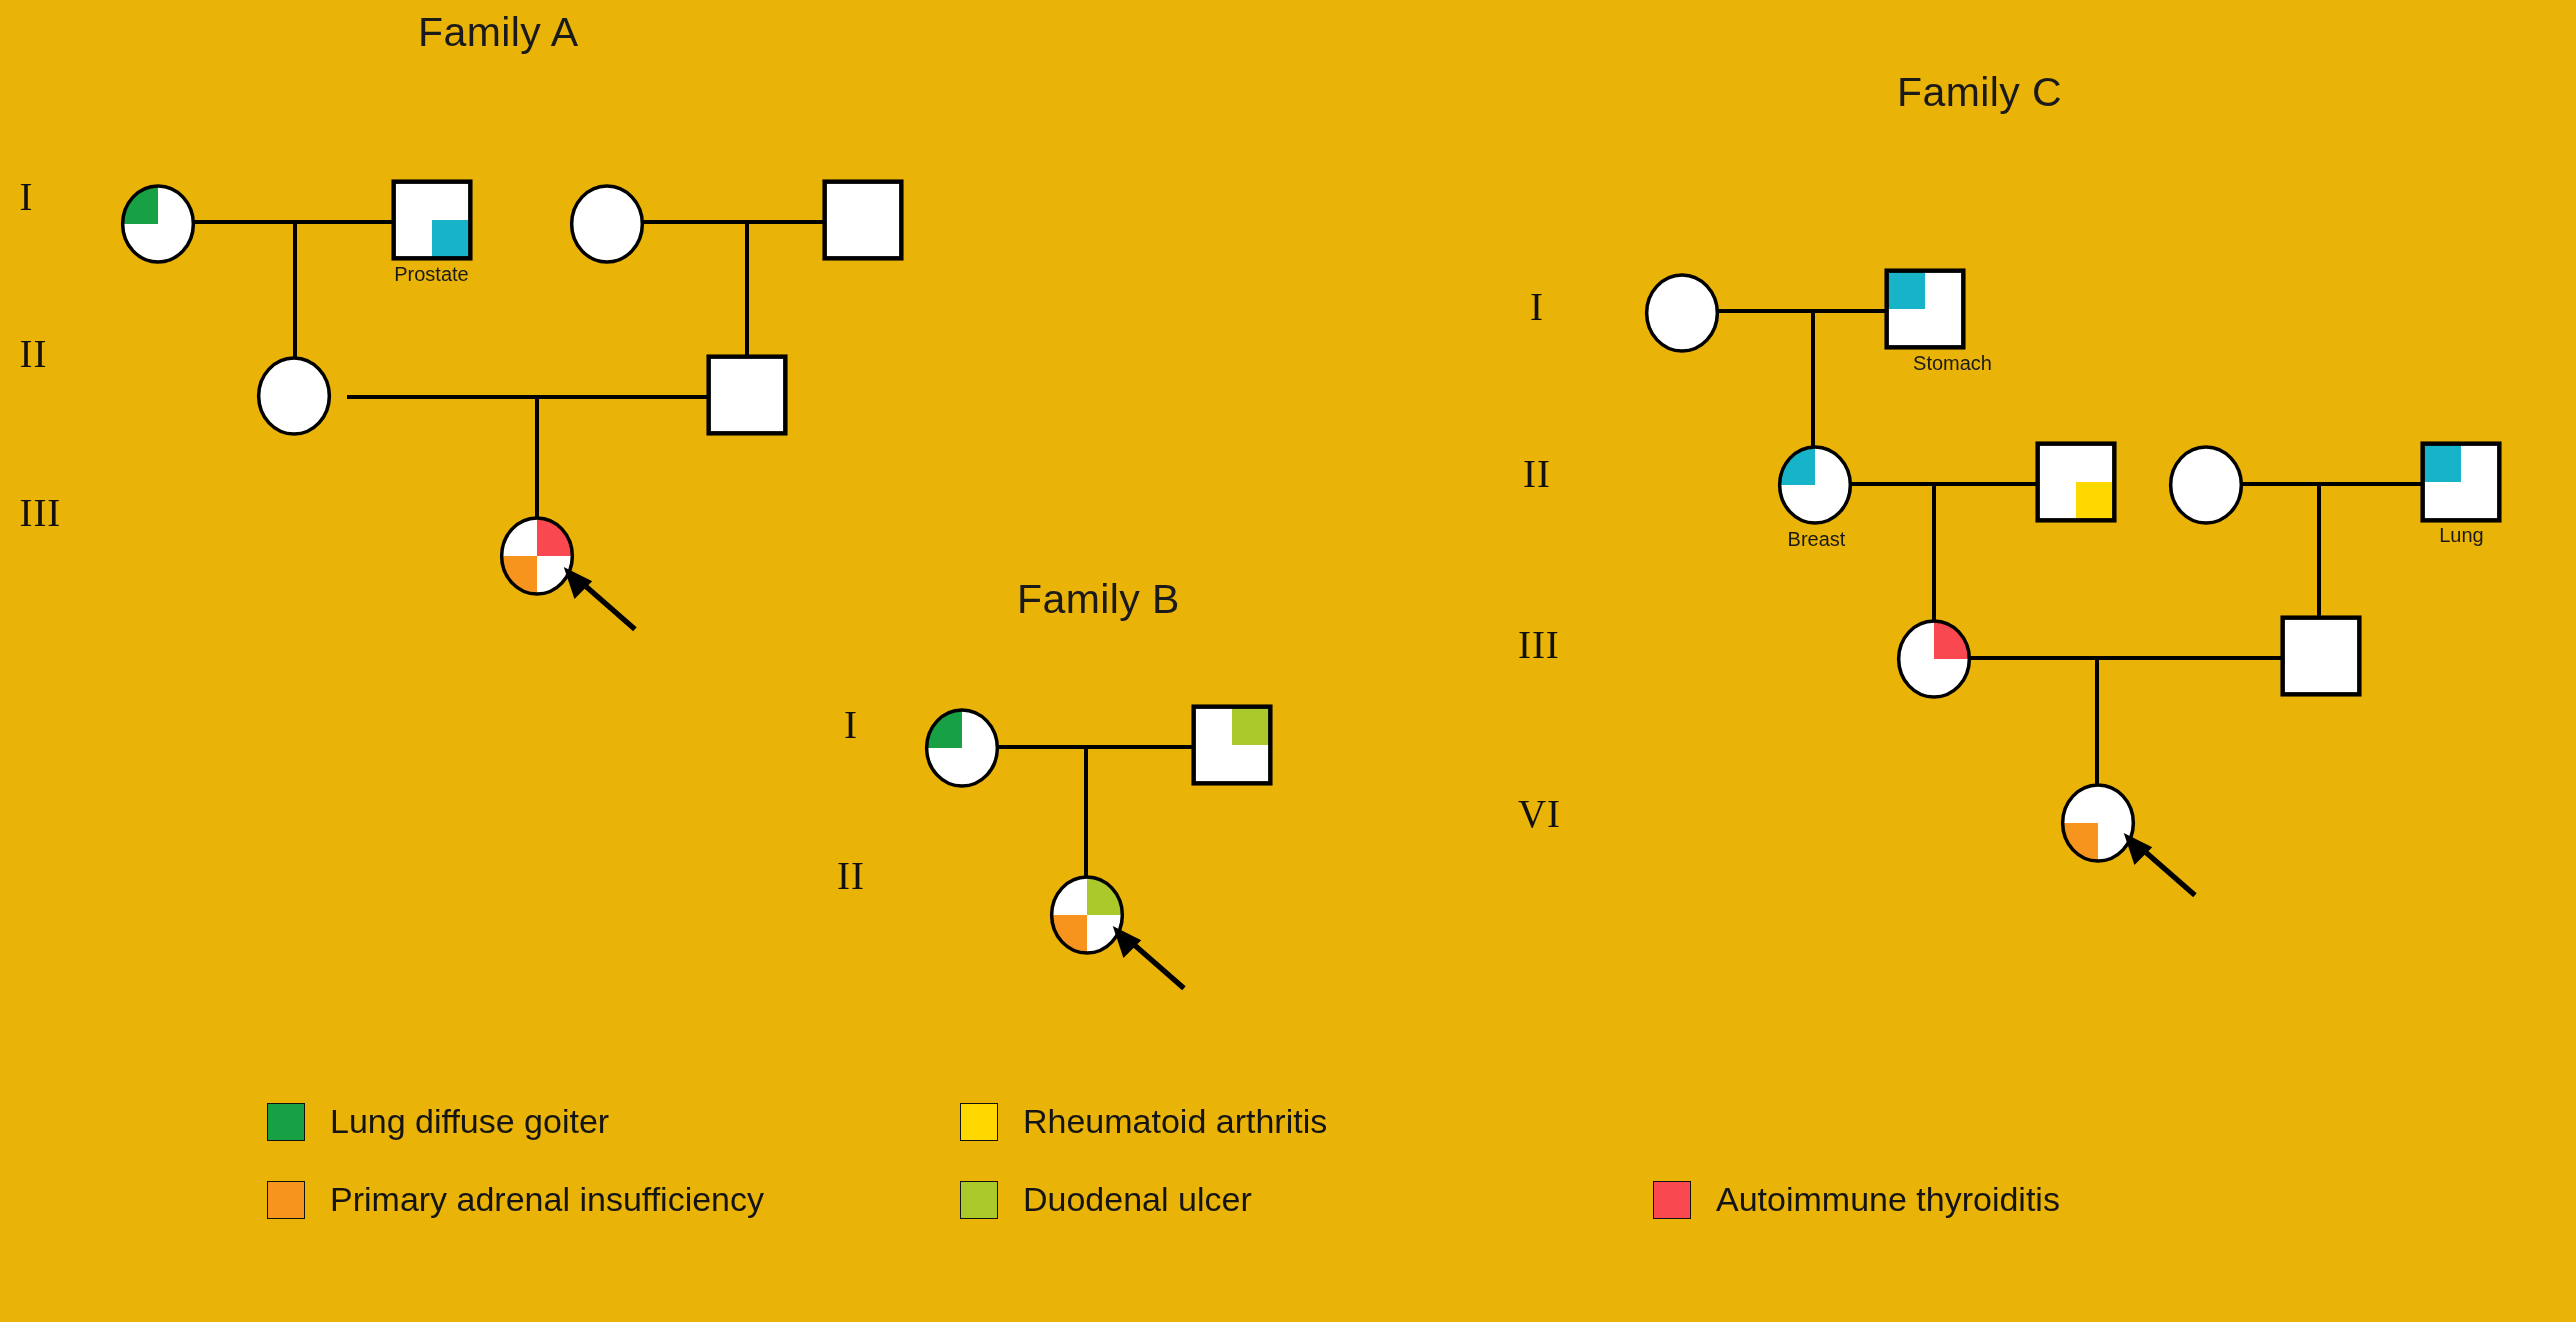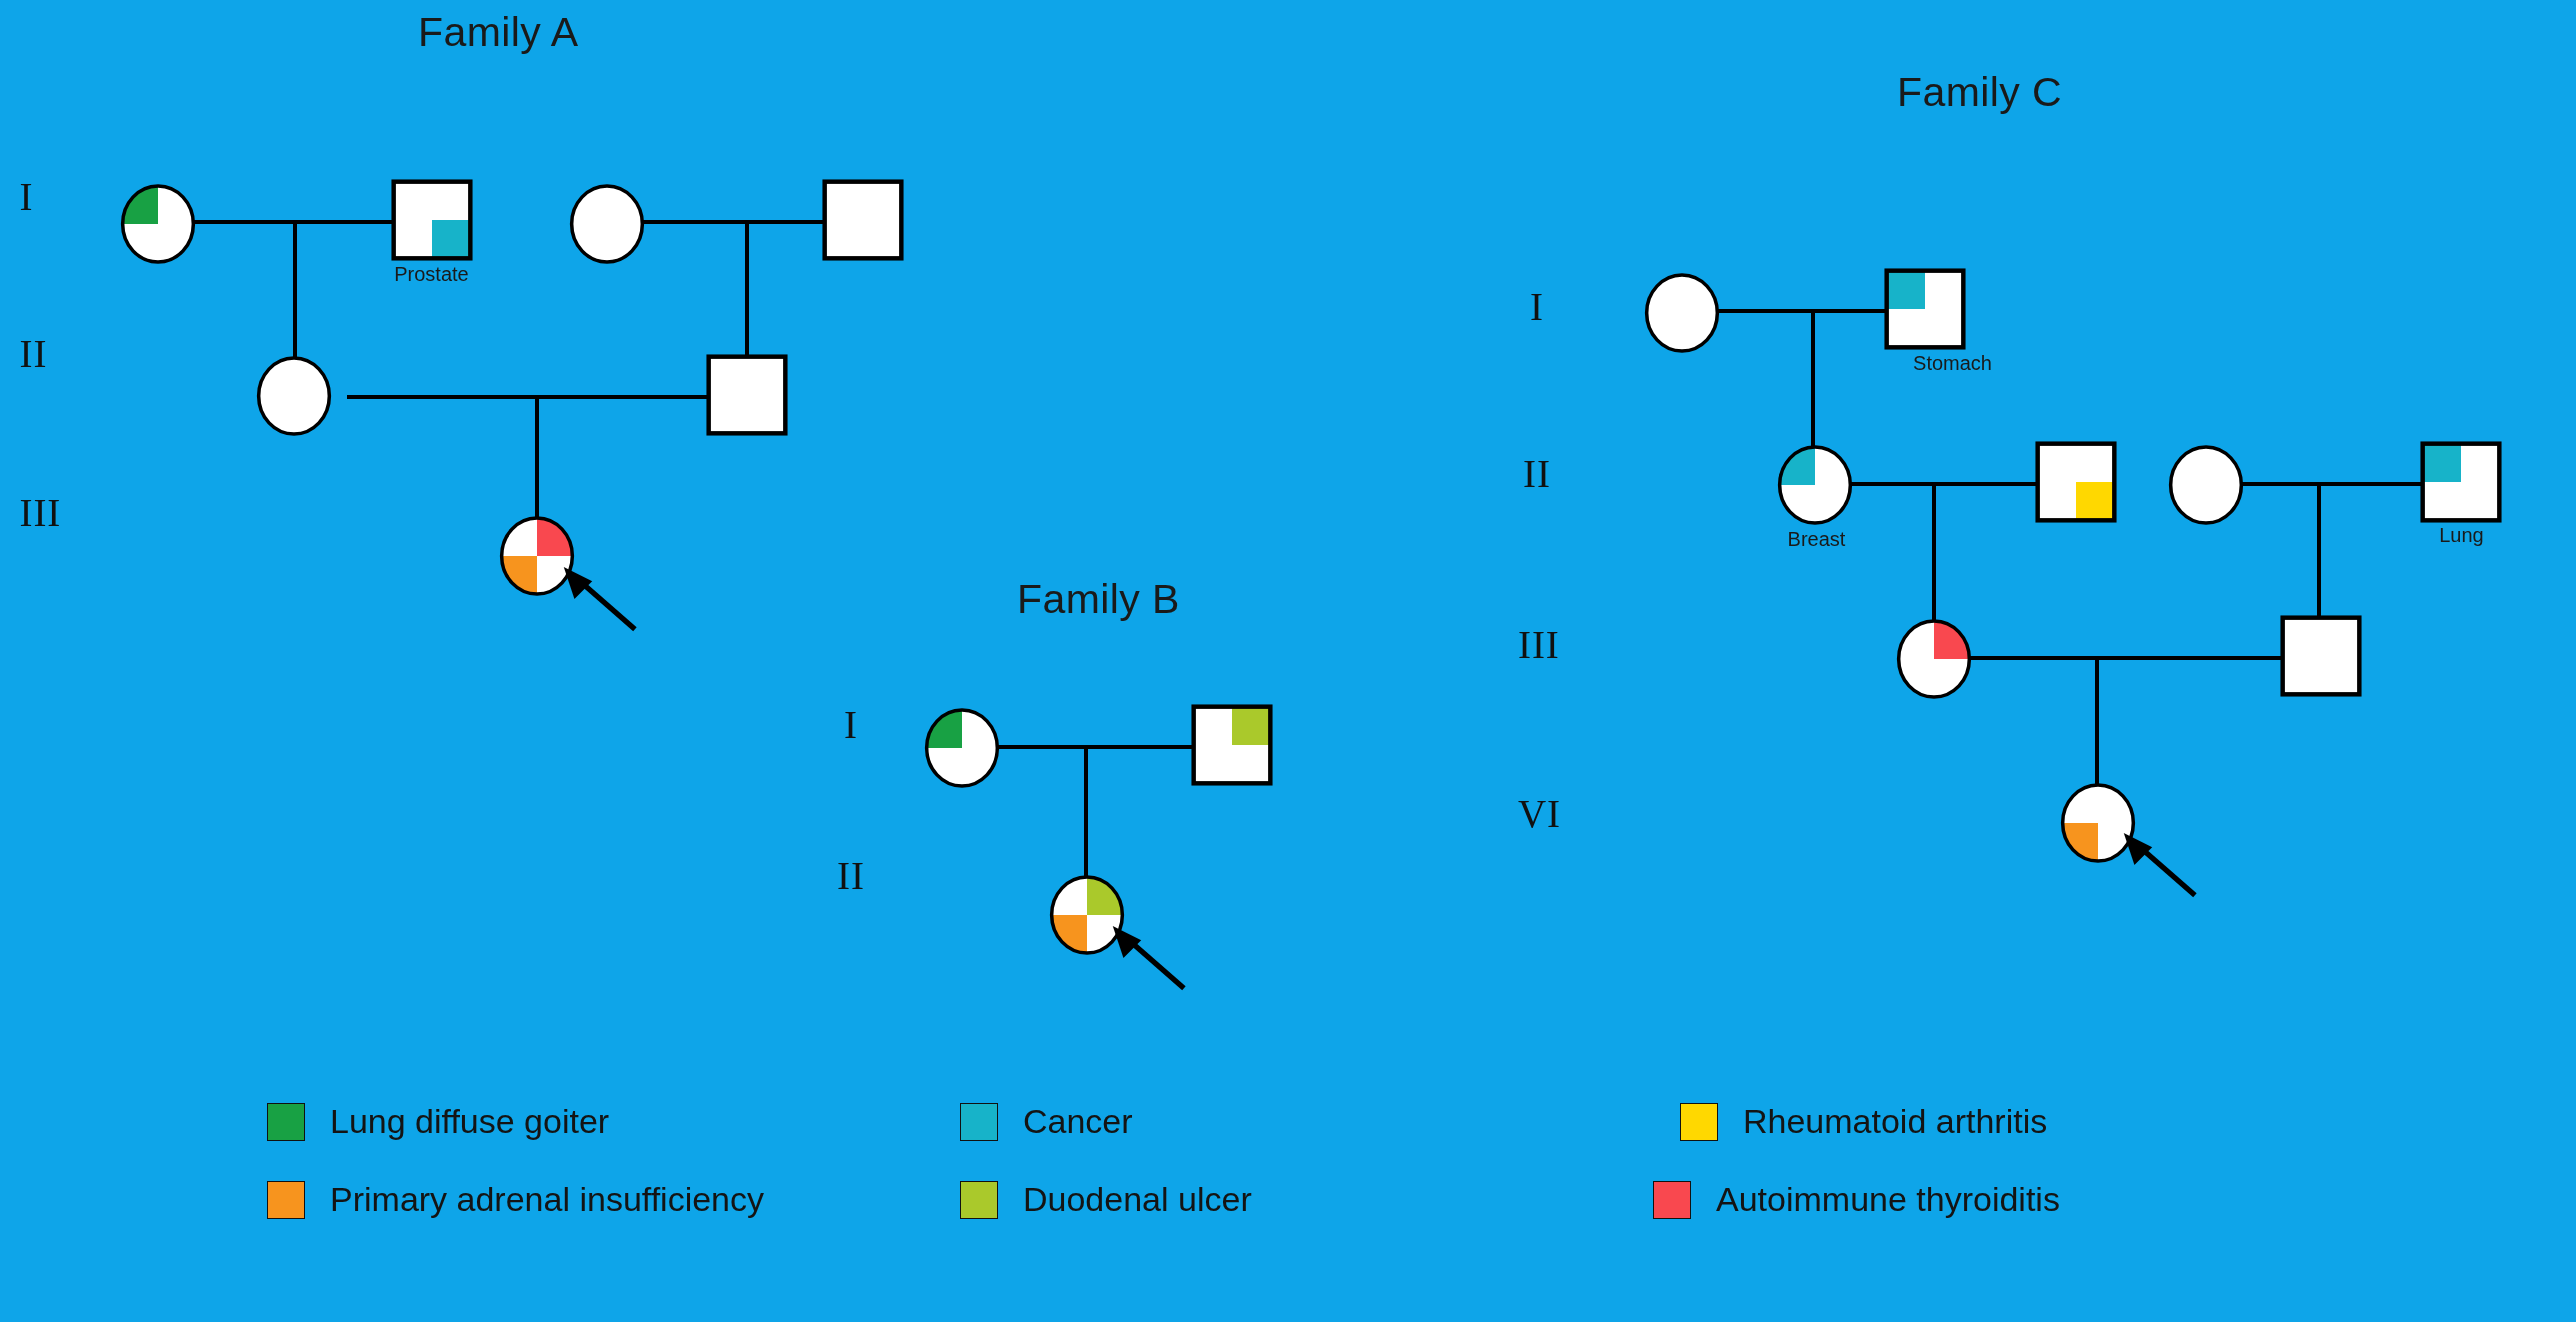--- a/index.html
+++ b/index.html
@@ -8,21 +8,21 @@
     background: #ffffff;
   }
   body {
     font-family: "Liberation Sans", sans-serif;
     color: #000000;
   }
   #page {
     position: relative;
     width: 2576px;
     height: 1322px;
-    background: #0ea5e9;
+    background: #eab308;
     overflow: hidden;
   }
   .fam-title {
     position: absolute;
     font-size: 41px;
     color: #1a1a1a;
     font-family: "Liberation Sans", sans-serif;
     white-space: nowrap;
     letter-spacing: 0.4px;
   }
@@ -349,24 +349,20 @@
     </svg>
   </div>
 
   <div id="legend">
 
     <div class="legend-row">
       <div class="legend-item c0">
         <div class="legend-swatch" style="background:#18a144;"></div>
         <div class="legend-text">Lung diffuse goiter</div>
       </div>
-      <div class="legend-item c1">
-        <div class="legend-swatch" style="background:#17b3c9;"></div>
-        <div class="legend-text">Cancer</div>
-      </div>
       <div class="legend-item c2">
         <div class="legend-swatch" style="background:#ffd800;"></div>
         <div class="legend-text">Rheumatoid arthritis</div>
       </div>
     </div>
 
     <div class="legend-row">
       <div class="legend-item c0">
         <div class="legend-swatch" style="background:#f7941e;"></div>
         <div class="legend-text">Primary adrenal insufficiency</div>

